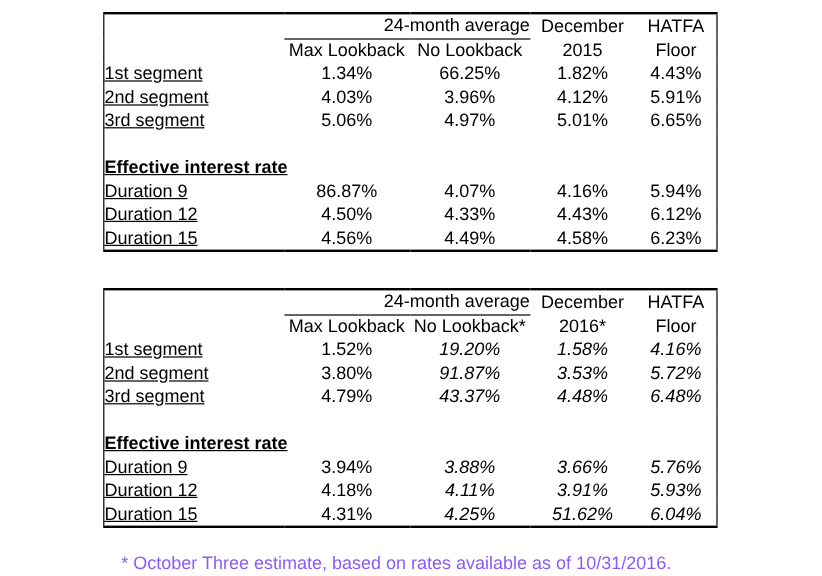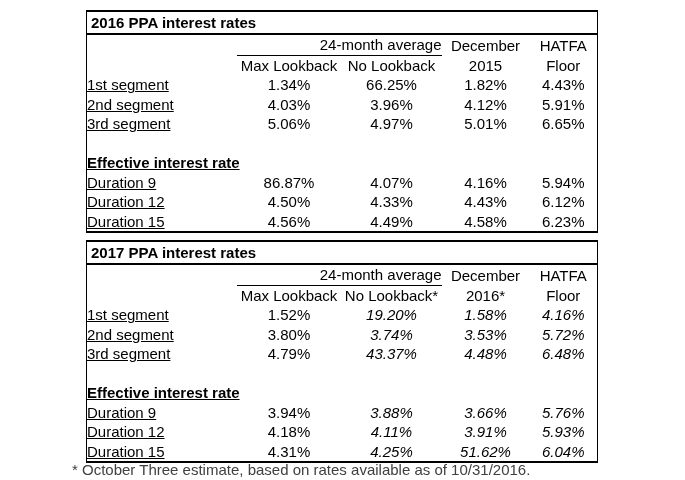--- a/index.html
+++ b/index.html
@@ -26,41 +26,38 @@
     font-weight:bold;height:21px;padding-left:4px;
     border-bottom:2px solid #000;text-align:left;
   }
   td.group{text-align:right;border-bottom:1.5px solid #000;}
   td.c{text-align:center;}
   td.lab{text-align:left;padding-left:3px;text-decoration:underline;}
   tr.bold-row td.lab{font-weight:bold;}
   td.i{font-style:italic;}
 
   .footnote{
-    position:absolute;left:72px;top:461px;
-    font-size:15px;color:#404040;
+    position:absolute;left:101px;top:461px;
+    font-size:15px;color:#8b5cf6;
   }
 </style>
 </head>
 <body>
 
 <div class="canvas">
 
   <table class="ppa" id="t2016">
     <colgroup>
       <col style="width:150px">
         <col style="width:105px">
         <col style="width:100px">
       <col style="width:88px">
         <col style="width:68px">
     </colgroup>
     <thead>
-      <tr class="title-row">
-        <td colspan="5">2016 PPA interest rates</td>
-      </tr>
       <tr>
         <td class="lab"></td>
         <td colspan="2" class="group">24-month average</td>
         <td class="c">December</td>
         <td class="c">HATFA</td>
       </tr>
       <tr>
         <td class="lab"></td>
         <td class="c">Max Lookback</td>
         <td class="c">No Lookback</td>
@@ -130,23 +127,20 @@
 
   <table class="ppa" id="t2017">
     <colgroup>
       <col style="width:150px">
         <col style="width:105px">
         <col style="width:100px">
       <col style="width:88px">
         <col style="width:68px">
     </colgroup>
     <thead>
-      <tr class="title-row">
-        <td colspan="5">2017 PPA interest rates</td>
-      </tr>
       <tr>
         <td class="lab"></td>
         <td colspan="2" class="group">24-month average</td>
         <td class="c">December</td>
         <td class="c">HATFA</td>
       </tr>
       <tr>
         <td class="lab"></td>
         <td class="c">Max Lookback</td>
         <td class="c">No Lookback*</td>
@@ -158,21 +152,21 @@
         <tr>
           <td class="lab">1st segment</td>
           <td class="c">1.52%</td>
           <td class="c i">19.20%</td>
           <td class="c i">1.58%</td>
           <td class="c i">4.16%</td>
         </tr>
         <tr>
           <td class="lab">2nd segment</td>
           <td class="c">3.80%</td>
-          <td class="c i">3.74%</td>
+          <td class="c i">91.87%</td>
           <td class="c i">3.53%</td>
           <td class="c i">5.72%</td>
         </tr>
         <tr>
           <td class="lab">3rd segment</td>
           <td class="c">4.79%</td>
           <td class="c i">43.37%</td>
           <td class="c i">4.48%</td>
           <td class="c i">6.48%</td>
         </tr>

